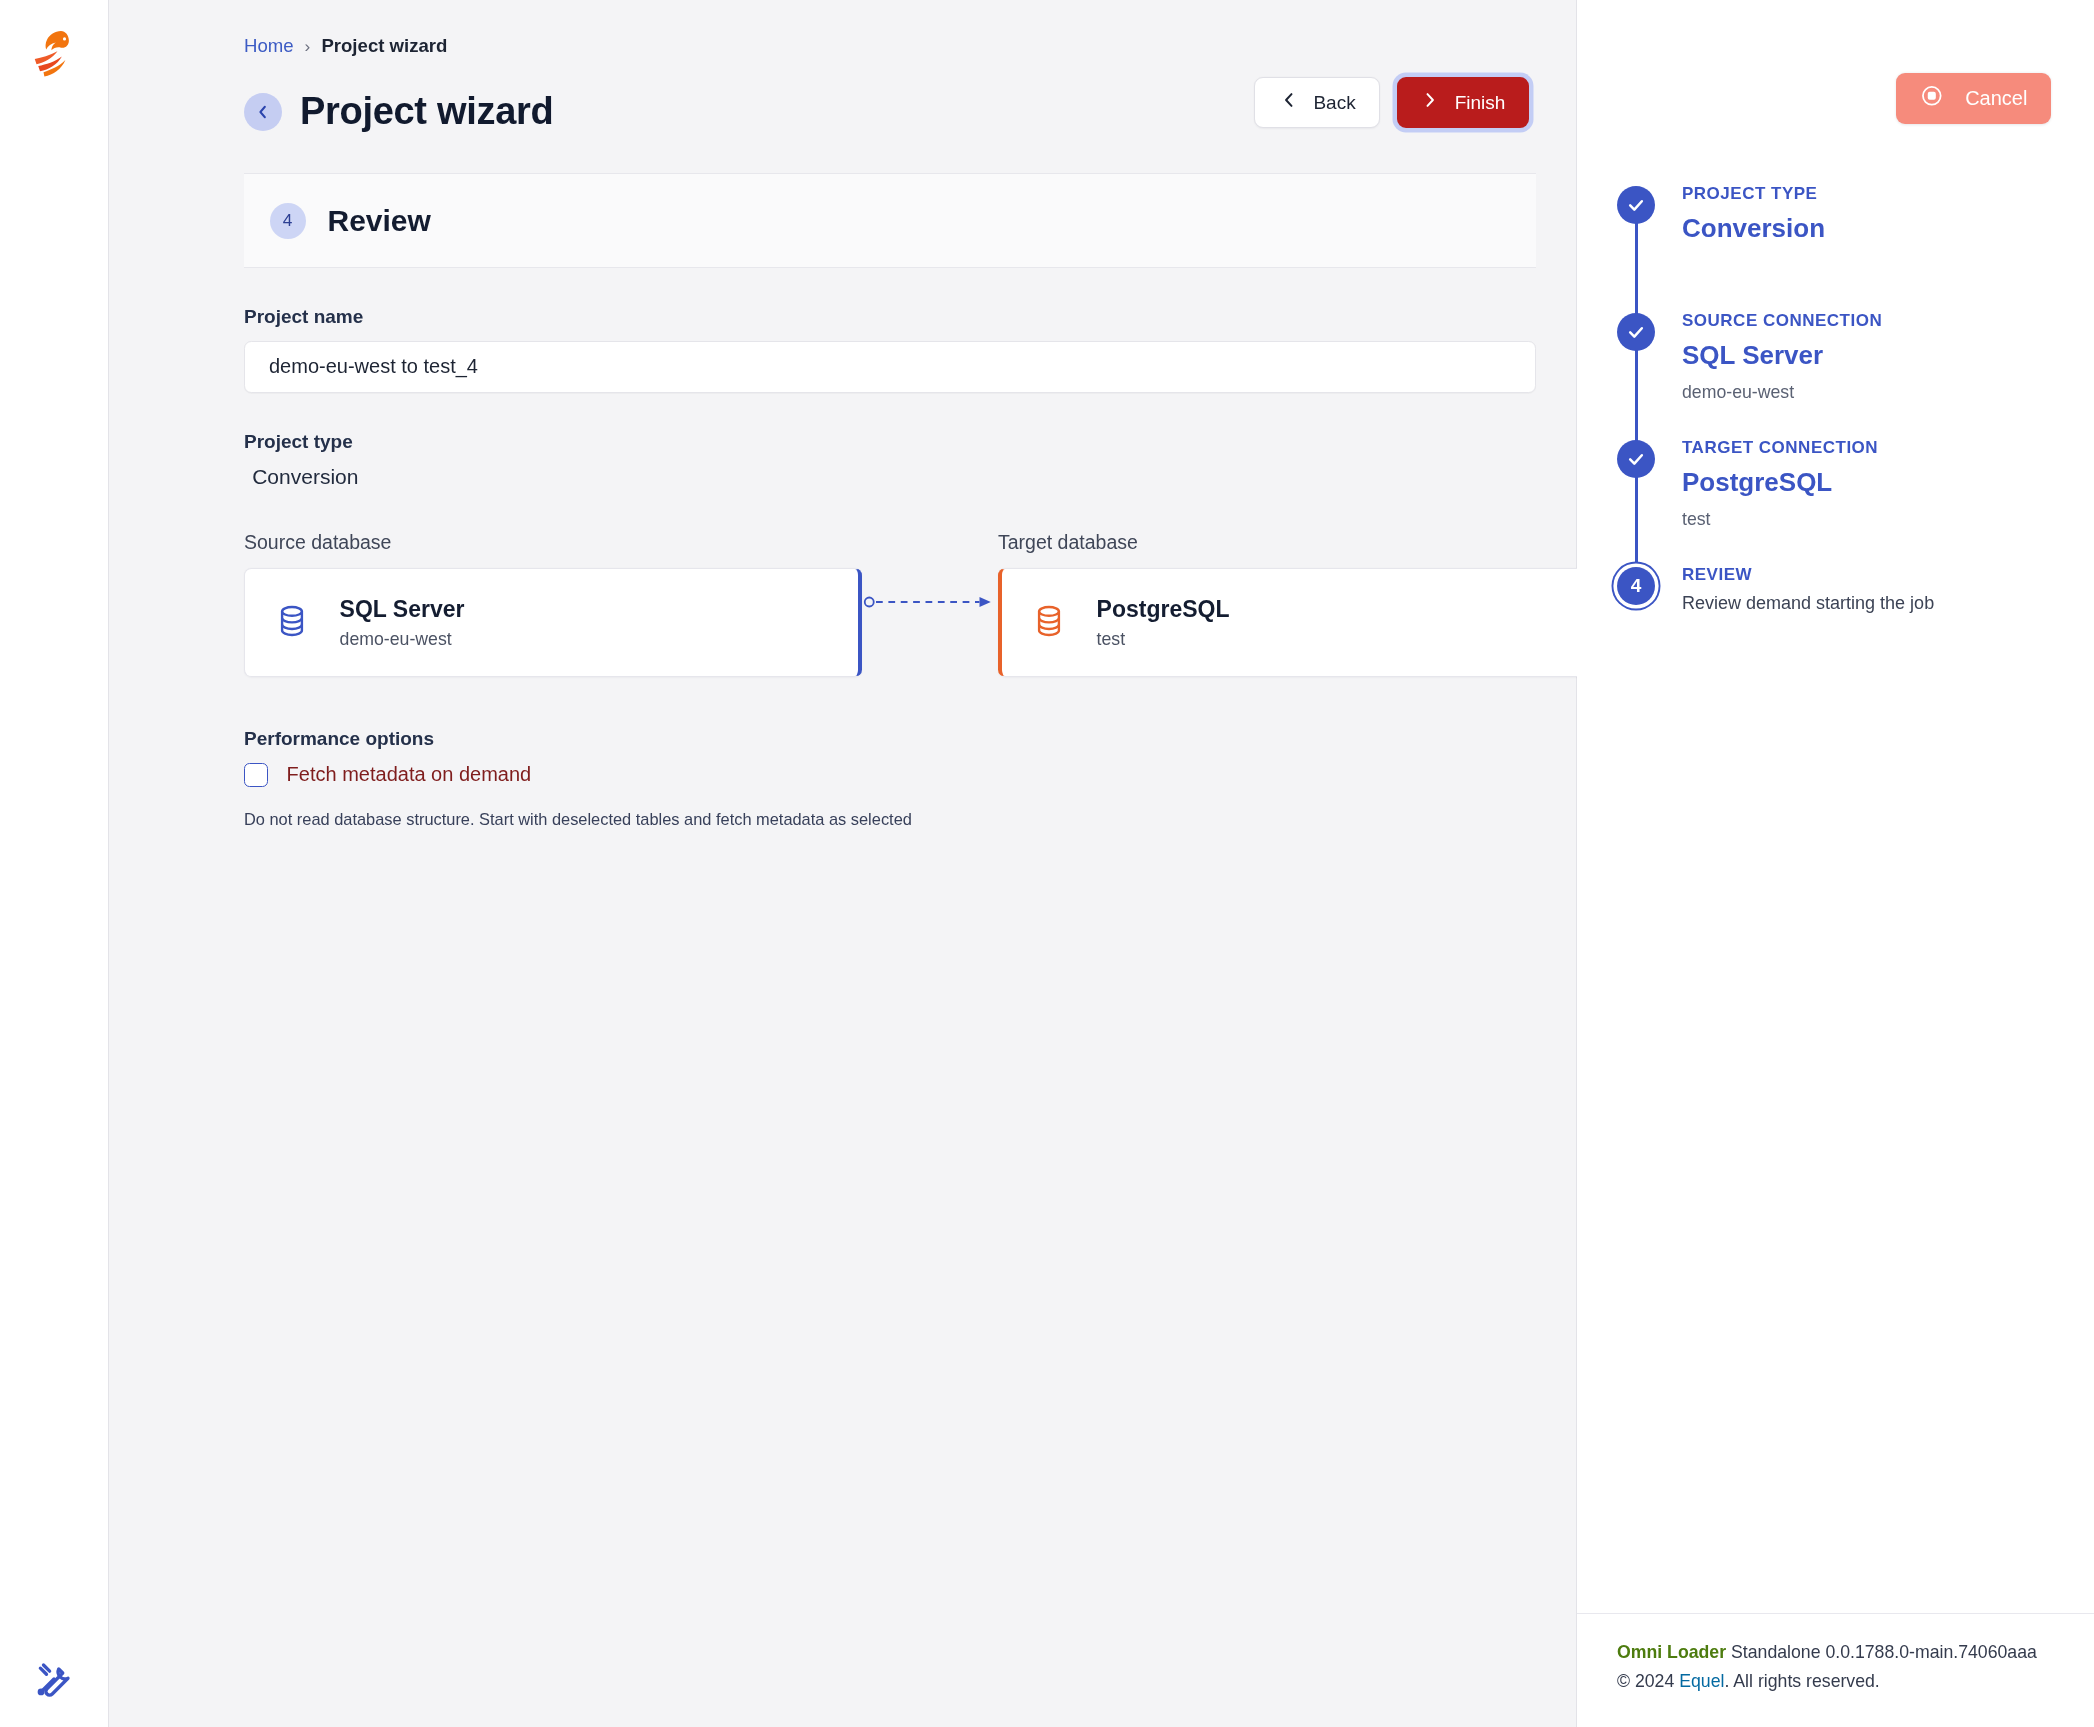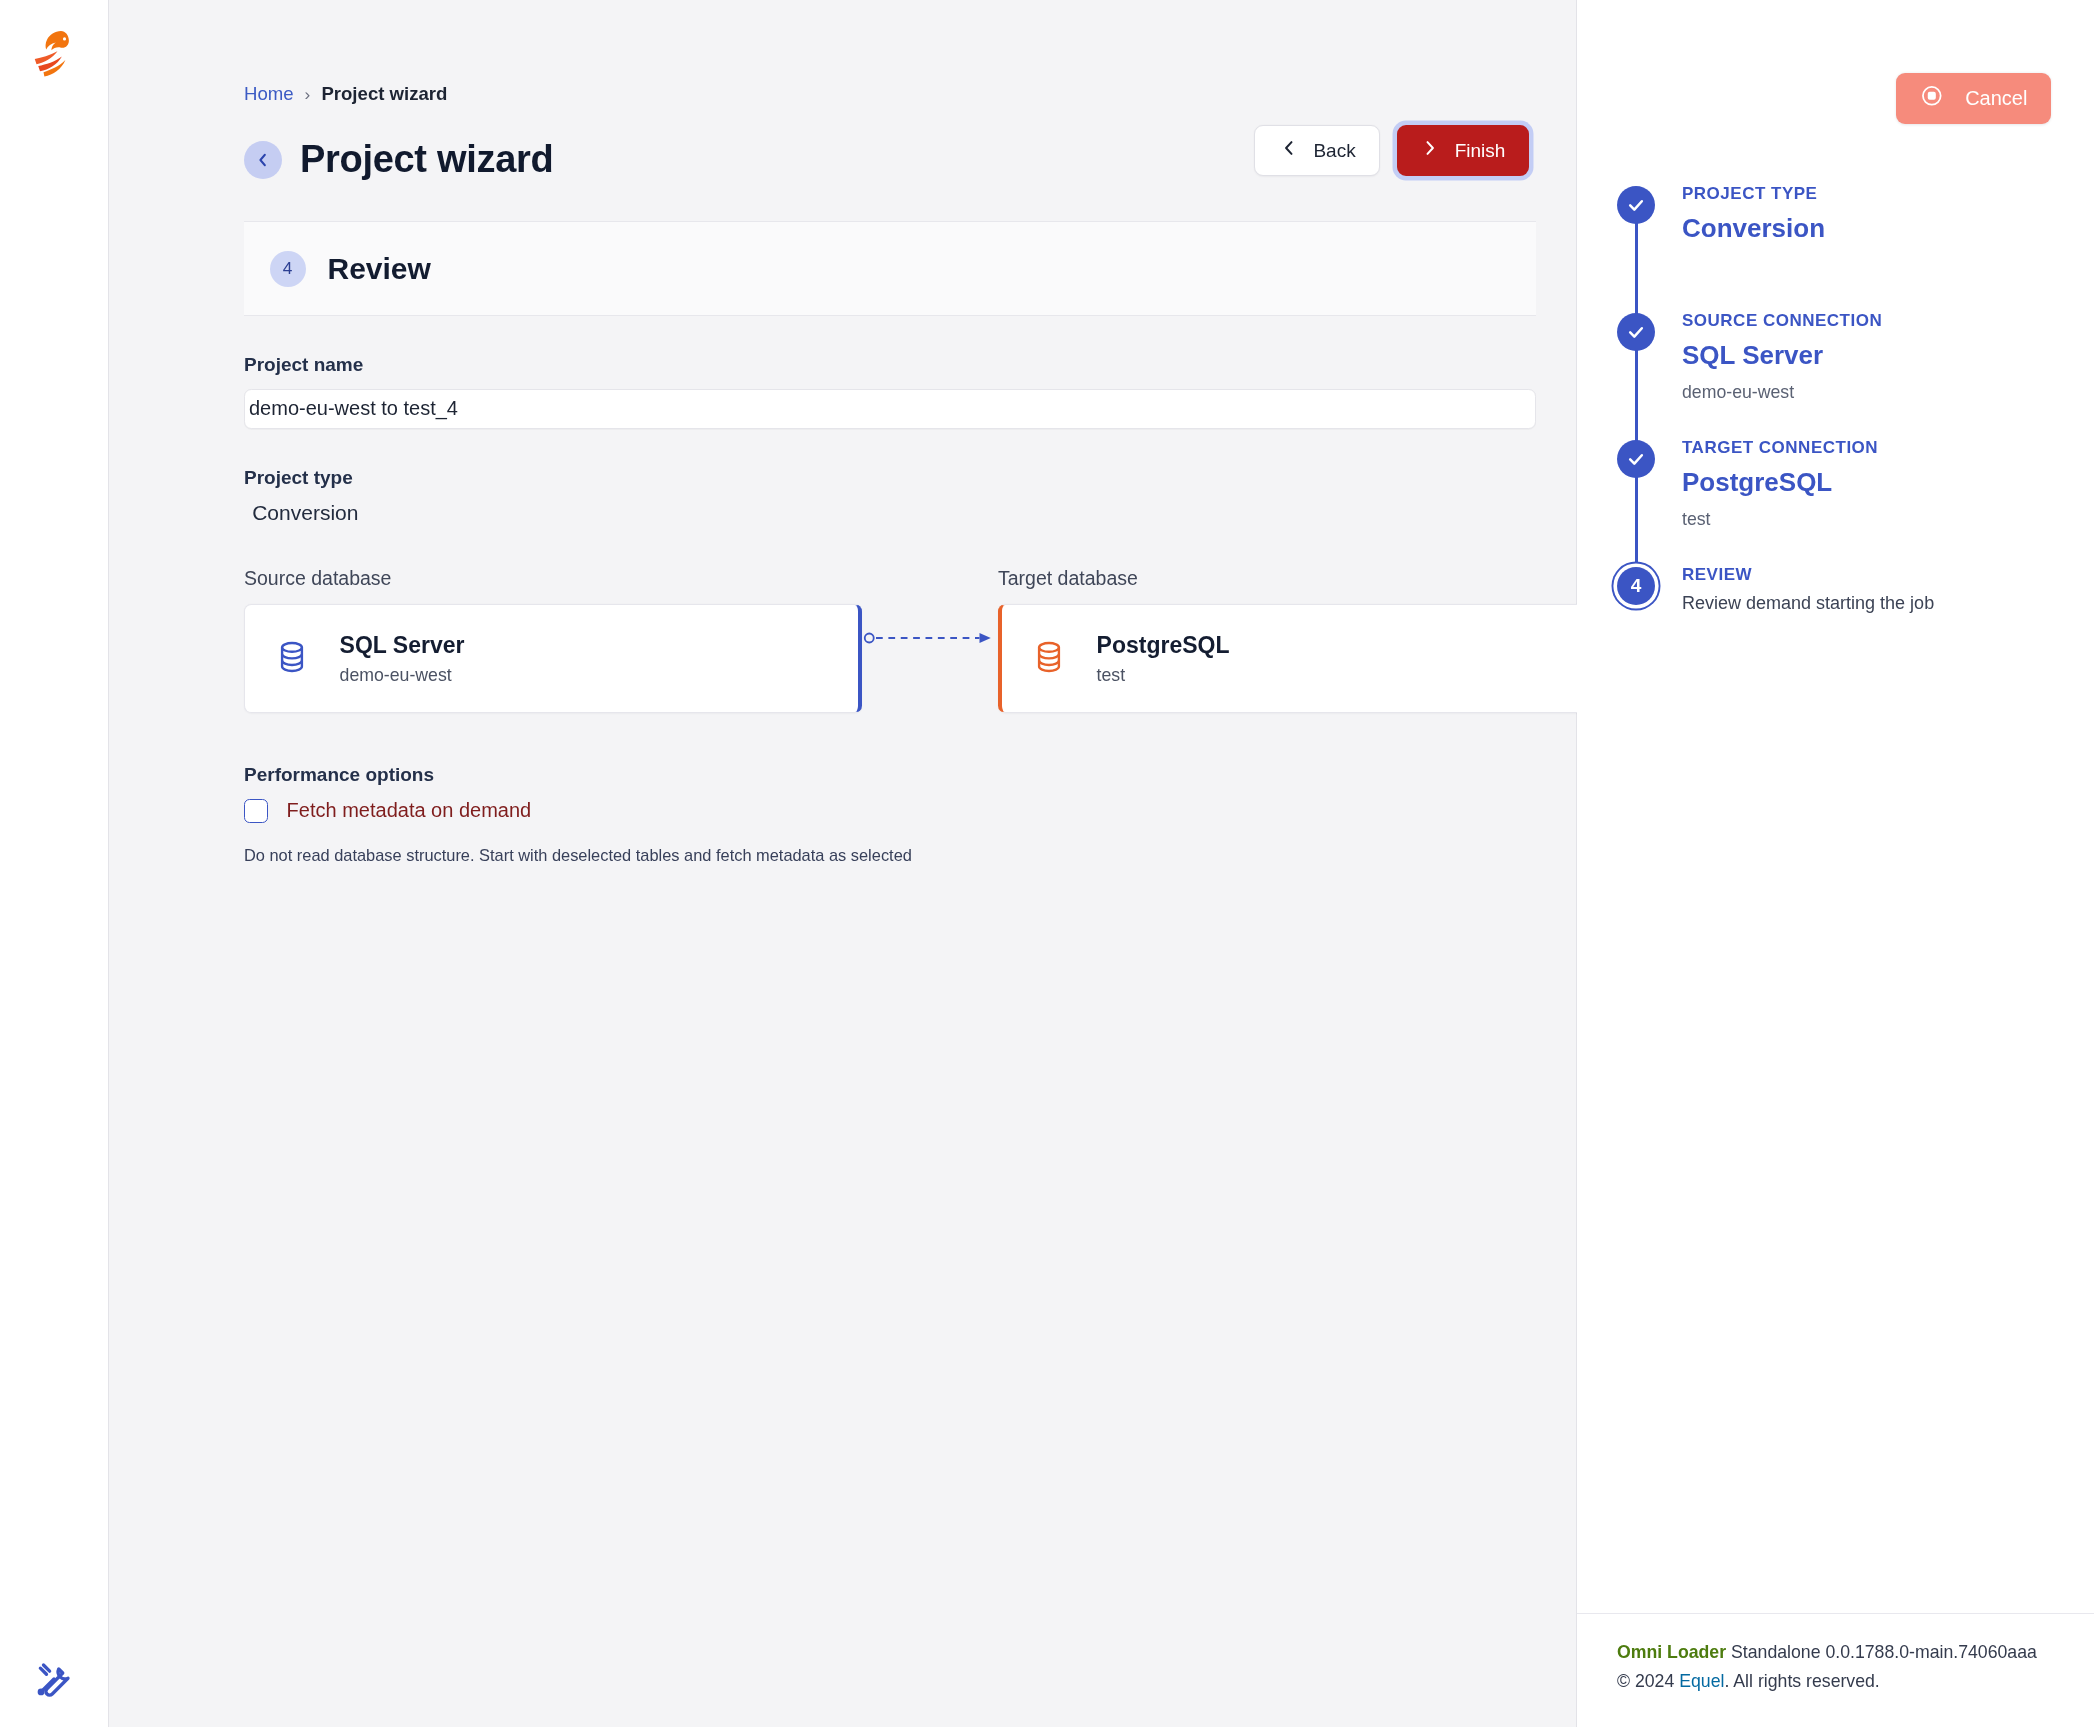--- a/index.html
+++ b/index.html
@@ -30,21 +30,20 @@
     background: #f4f4f6;
     display: flex; flex-direction: column;
     position: relative;
     border-right: 0.9px solid #e3e3e8;
     min-width: 0;
   }
   .crumbs {
     display: flex; align-items: center; gap: 11px;
     padding: 35px 0 0 135px;
     font-size: 18.6px;
-    margin-top: 48px;
   }
   .crumb-link { color: #3c5bc4; }
   .crumb-sep { color: #6d7180; font-size: 17.3px; }
   .crumb-cur { color: #1d2433; font-weight: 600; }
 
   .titlerow {
     display: flex; align-items: center;
     padding: 33px 40px 0 135px;
     position: relative;
   }
@@ -104,23 +103,23 @@
   .form { padding: 0 40px 0 135px; }
   .lbl-strong {
     font-size: 19px; font-weight: 700; color: #24304a;
     margin-top: 38px; margin-bottom: 12.7px;
   }
   .lbl-plain {
     font-size: 19.5px; font-weight: 400; color: #3f4658;
     margin-top: 36px; margin-bottom: 14.5px;
   }
   .text-input {
-    width: 100%; height: 40px; border-radius: 7.3px;
+    width: 100%; height: 52px; border-radius: 7.3px;
     background: #ffffff; border: 0.9px solid #e5e5ea;
-    display: flex; align-items: center; padding: 0 4px;
+    display: flex; align-items: center; padding: 0 24px;
     font-size: 20px; color: #1d2433;
     box-shadow: 0 0.9px 0.9px rgba(16,24,40,.03);
   }
   .static-val {
     font-size: 21px; color: #222b3e; padding-left: 8.2px;
     margin-top: 3.6px;
   }
 
   
   .dbrow { display: flex; align-items: flex-start; }

